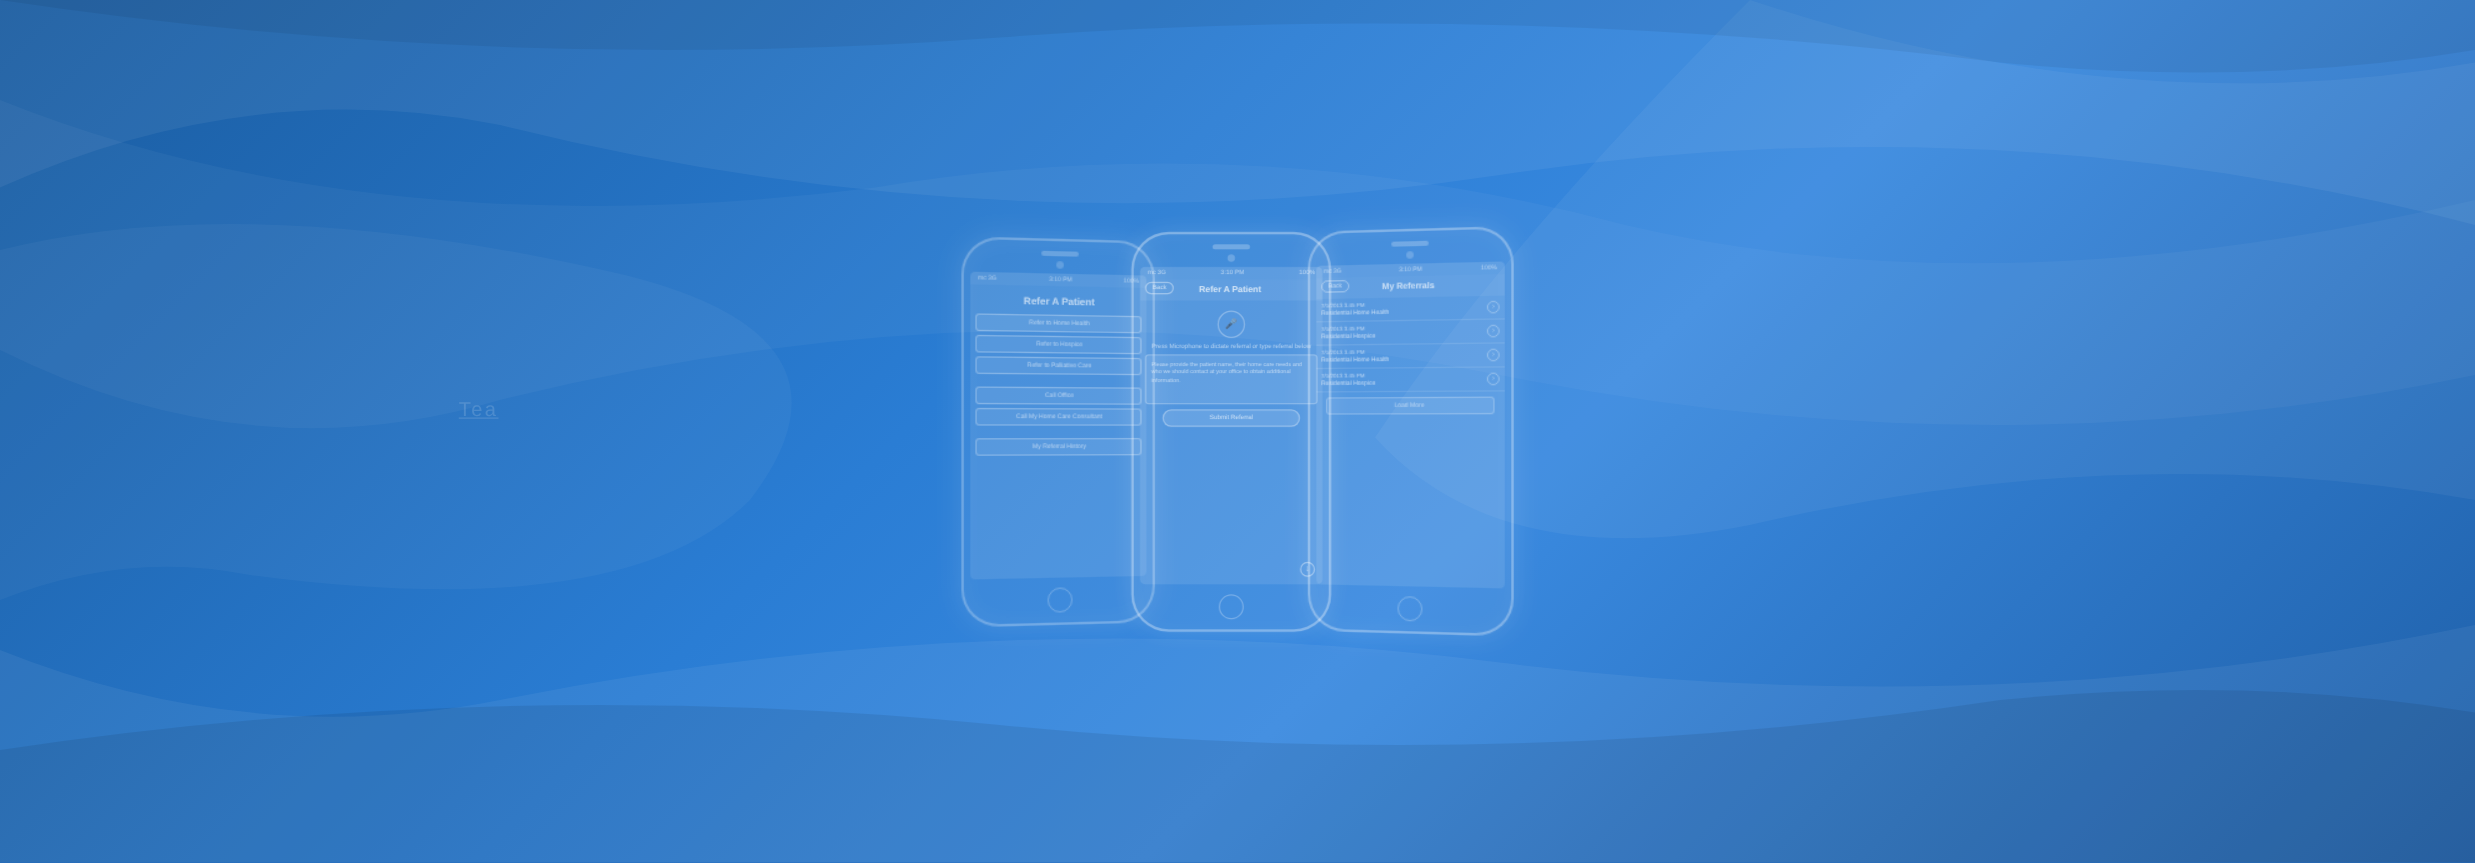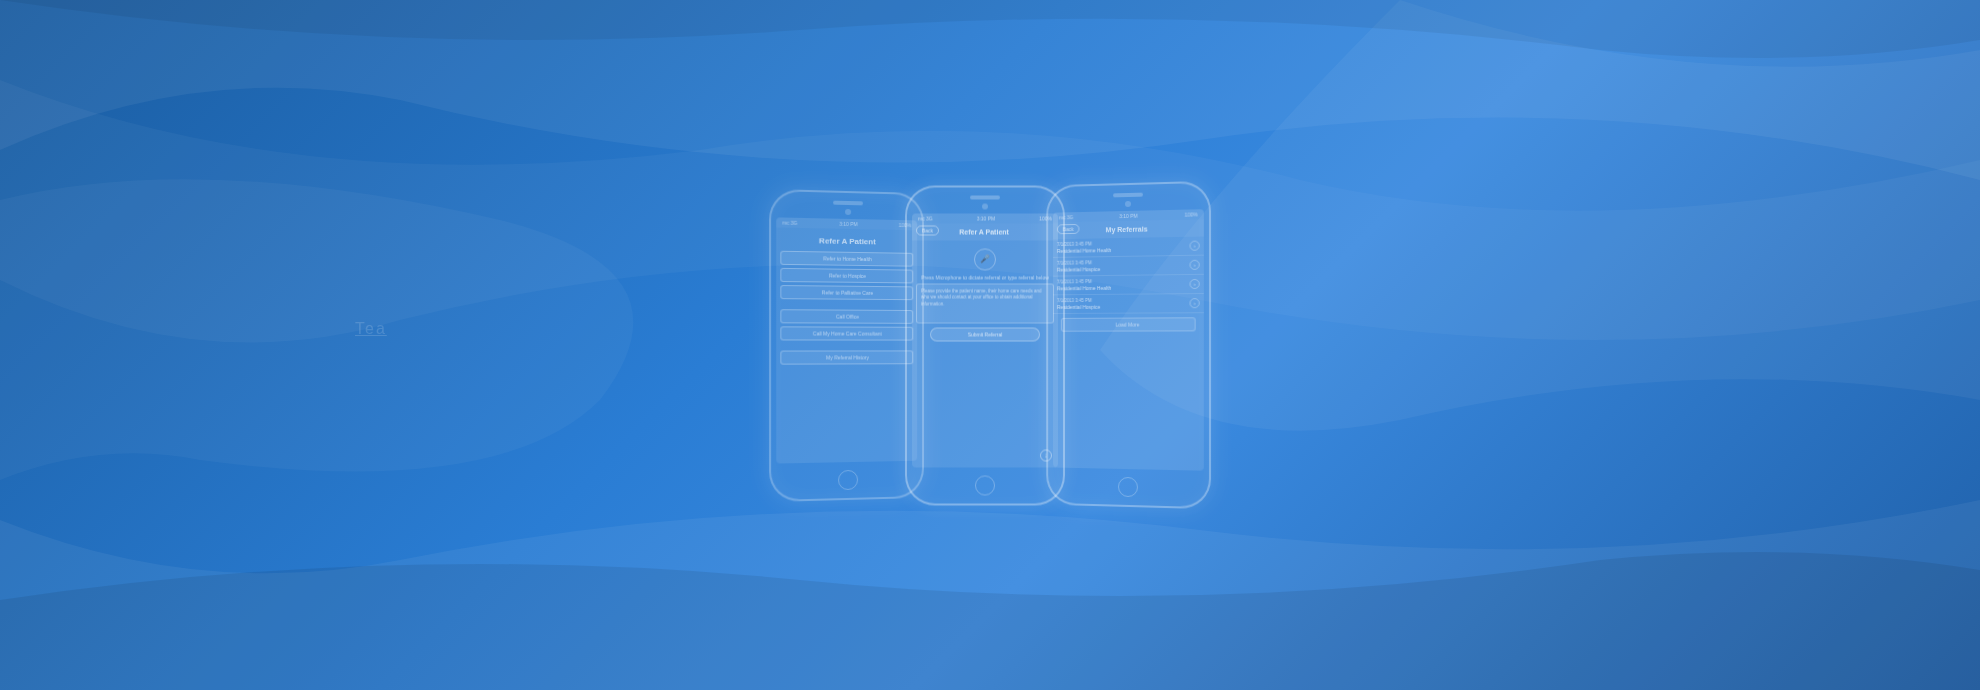--- a/index.html
+++ b/index.html
@@ -268,21 +268,21 @@
       display: flex;
       align-items: center;
       justify-content: center;
       font-size: 7px;
       color: rgba(255,255,255,0.6);
     }
 
     
     .tea-overlay {
       position: absolute;
-      left: 355px;
+      left: 367px;
       top: 320px;
       font-size: 16px;
       color: rgba(255,255,255,0.15);
       letter-spacing: 2px;
       font-weight: 300;
       pointer-events: none;
       text-decoration: underline;
     }
   </style>
 </head>

